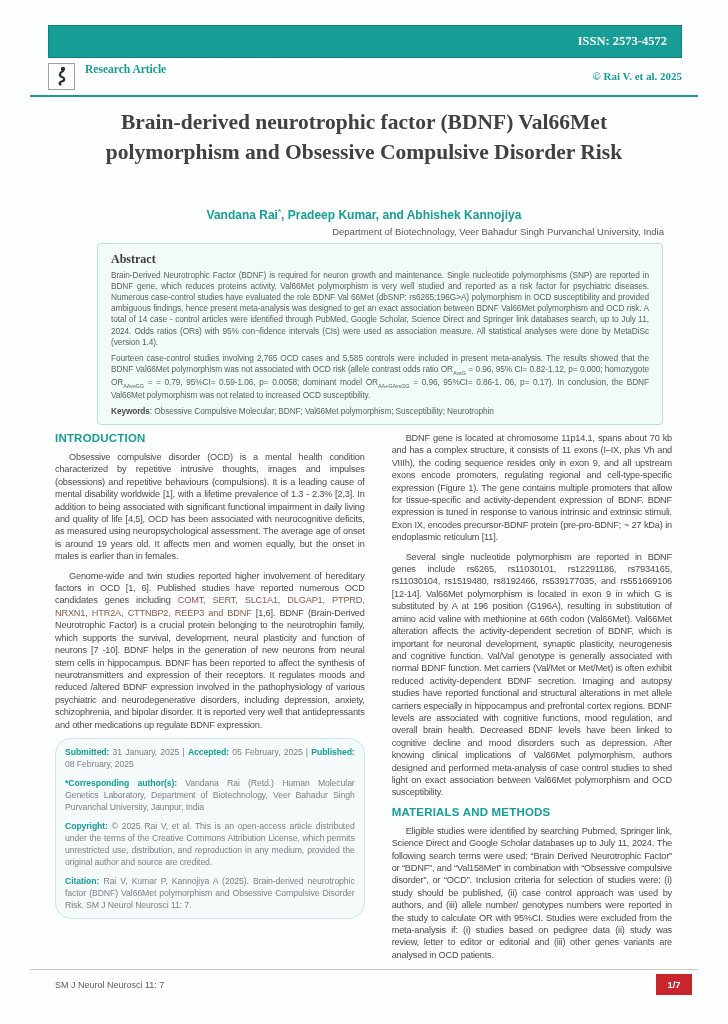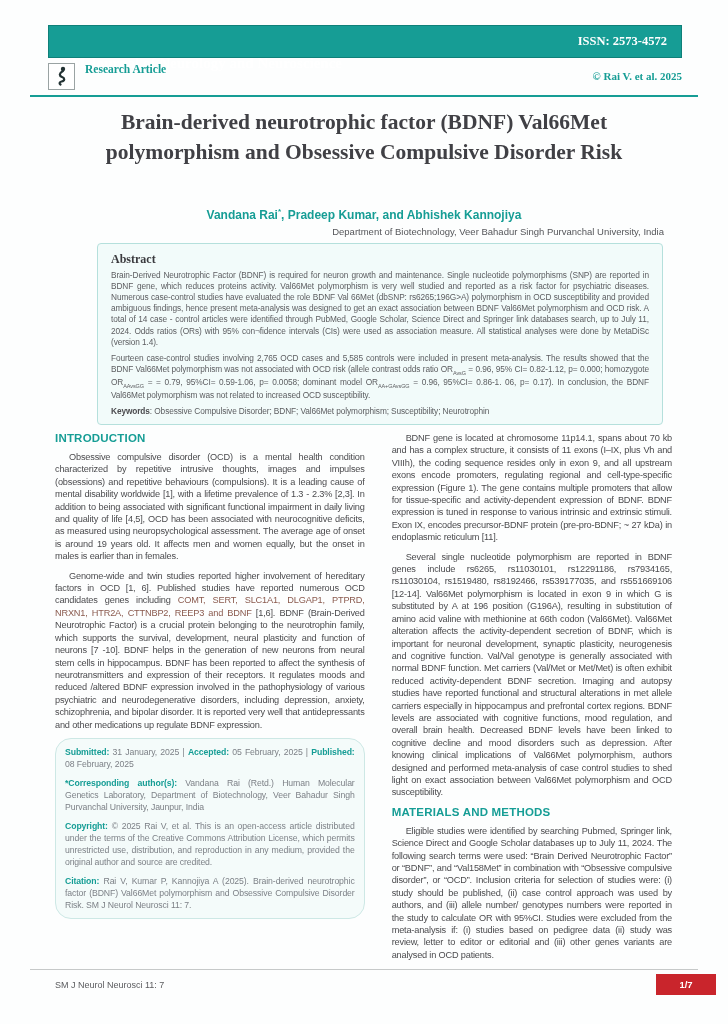--- a/index.html
+++ b/index.html
@@ -55,21 +55,21 @@
   
   .info-box { background:#f4fbfa; border:1px solid #cde8e5; border-radius:16px;
     padding:7px 9px; margin-top:2px; }
   .info-box p { font-size:8.7px; line-height:12px; text-align:justify; color:#7d8187;
     letter-spacing:-0.1px; margin-bottom:7px; }
   .info-box p:last-child { margin-bottom:0; }
 
   
   .footer-rule { position:absolute; left:30px; top:969px; width:668px; height:1px; background:#c6c9c9; }
   .footer-ref { position:absolute; left:55px; top:980px; font-size:9px; color:#5a5b5e; }
-  .page-badge { position:absolute; left:656px; top:974px; width:60px; height:21px;
+  .page-badge { position:absolute; left:656px; top:974px; width:36px; height:21px;
     background:#c9252c; color:#ffffff; font-weight:bold; font-size:9.5px;
     display:flex; align-items:center; justify-content:center; }
 </style>
 </head>
 <body>
 
 <div class="page">
 
   <div class="journal-bar">
     <span class="journal-name">SM Journal of Neurology and Neuroscience</span>
@@ -94,21 +94,21 @@
   <h1 class="title">Brain-derived neurotrophic factor (BDNF) Val66Met polymorphism and Obsessive Compulsive Disorder Risk</h1>
 
   <div class="authors"><span>Vandana Rai</span><sup>*</sup><span>, Pradeep Kumar, and Abhishek Kannojiya</span></div>
 
   <div class="affiliation">Department of Biotechnology, Veer Bahadur Singh Purvanchal University, India</div>
 
   <div class="abstract-box">
     <div class="abstract-heading">Abstract</div>
     <p>Brain-Derived Neurotrophic Factor (BDNF) is required for neuron growth and maintenance. Single nucleotide polymorphisms (SNP) are reported in BDNF gene, which reduces proteins activity. Val66Met polymorphism is very well studied and reported as a risk factor for psychiatric diseases. Numerous case-control studies have evaluated the role BDNF Val 66Met (dbSNP: rs6265;196G&gt;A) polymorphism in OCD susceptibility and provided ambiguous findings, hence present meta-analysis was designed to get an exact association between BDNF Val66Met polymorphism and OCD risk. A total of 14 case - control articles were identified through PubMed, Google Scholar, Science Direct and Springer link databases search, up to July 11, 2024. Odds ratios (ORs) with 95% con¬fidence intervals (CIs) were used as association measure. All statistical analyses were done by MetaDiSc (version 1.4).</p>
     <p><span>Fourteen case-control studies involving 2,765 OCD cases and 5,585 controls were included in present meta-analysis. The results showed that the BDNF Val66Met polymorphism was not associated with OCD risk (allele contrast odds ratio OR</span><span class="seg-sub">AvsG</span><span> = 0.96, 95% CI= 0.82-1.12, p= 0.000; homozygote OR</span><span class="seg-sub">AAvsGG</span><span> = = 0.79, 95%CI= 0.59-1.06, p= 0.0058; dominant model OR</span><span class="seg-sub">AA+GAvsGG</span><span> = 0.96, 95%CI= 0.86-1. 06, p= 0.17). In conclusion, the BDNF Val66Met polymorphism was not related to increased OCD susceptibility.</span></p>
-    <p><span class="seg-kw">Keywords</span><span>: Obsessive Compulsive Disorder; BDNF; Val66Met polymorphism; Susceptibility; Neurotrophin</span></p>
+    <p><span class="seg-kw">Keywords</span><span>: Obsessive Compulsive Molecular; BDNF; Val66Met polymorphism; Susceptibility; Neurotrophin</span></p>
   </div>
 
   <div class="columns">
 
     <div class="col-left">
       <div class="section-heading">INTRODUCTION</div>
       <p class="body-p">Obsessive compulsive disorder (OCD) is a mental health condition characterized by repetitive intrusive thoughts, images and impulses (obsessions) and repetitive behaviours (compulsions). It is a leading cause of mental disability worldwide [1], with a lifetime prevalence of 1.3 - 2.3% [2,3]. In addition to being associated with significant functional impairment in daily living and quality of life [4,5], OCD has been associated with neurocognitive deficits, as measured using neuropsychological assessment. The average age of onset is around 19 years old. It affects men and women equally, but the onset in males is earlier than in females.</p>
       <p class="body-p"><span>Genome-wide and twin studies reported higher involvement of hereditary factors in OCD [1, 6]. Published studies have reported numerous OCD candidates genes including </span><span class="seg-genes">COMT, SERT, SLC1A1, DLGAP1, PTPRD, NRXN1, HTR2A, CTTNBP2, REEP3 and BDNF</span><span> [1,6]. BDNF (Brain-Derived Neurotrophic Factor) is a crucial protein belonging to the neurotrophin family, which supports the survival, development, neural plasticity and function of neurons [7 -10]. BDNF helps in the generation of new neurons from neural stem cells in hippocampus. BDNF has been reported to affect the synthesis of neurotransmitters and expression of their receptors. It regulates moods and reduced /altered BDNF expression involved in the pathophysiology of various psychiatric and neurodegenerative disorders, including depression, anxiety, schizophrenia, and bipolar disorder. It is reported very well that antidepressants and other medications up regulate BDNF expression.</span></p>
 
       <div class="info-box">

